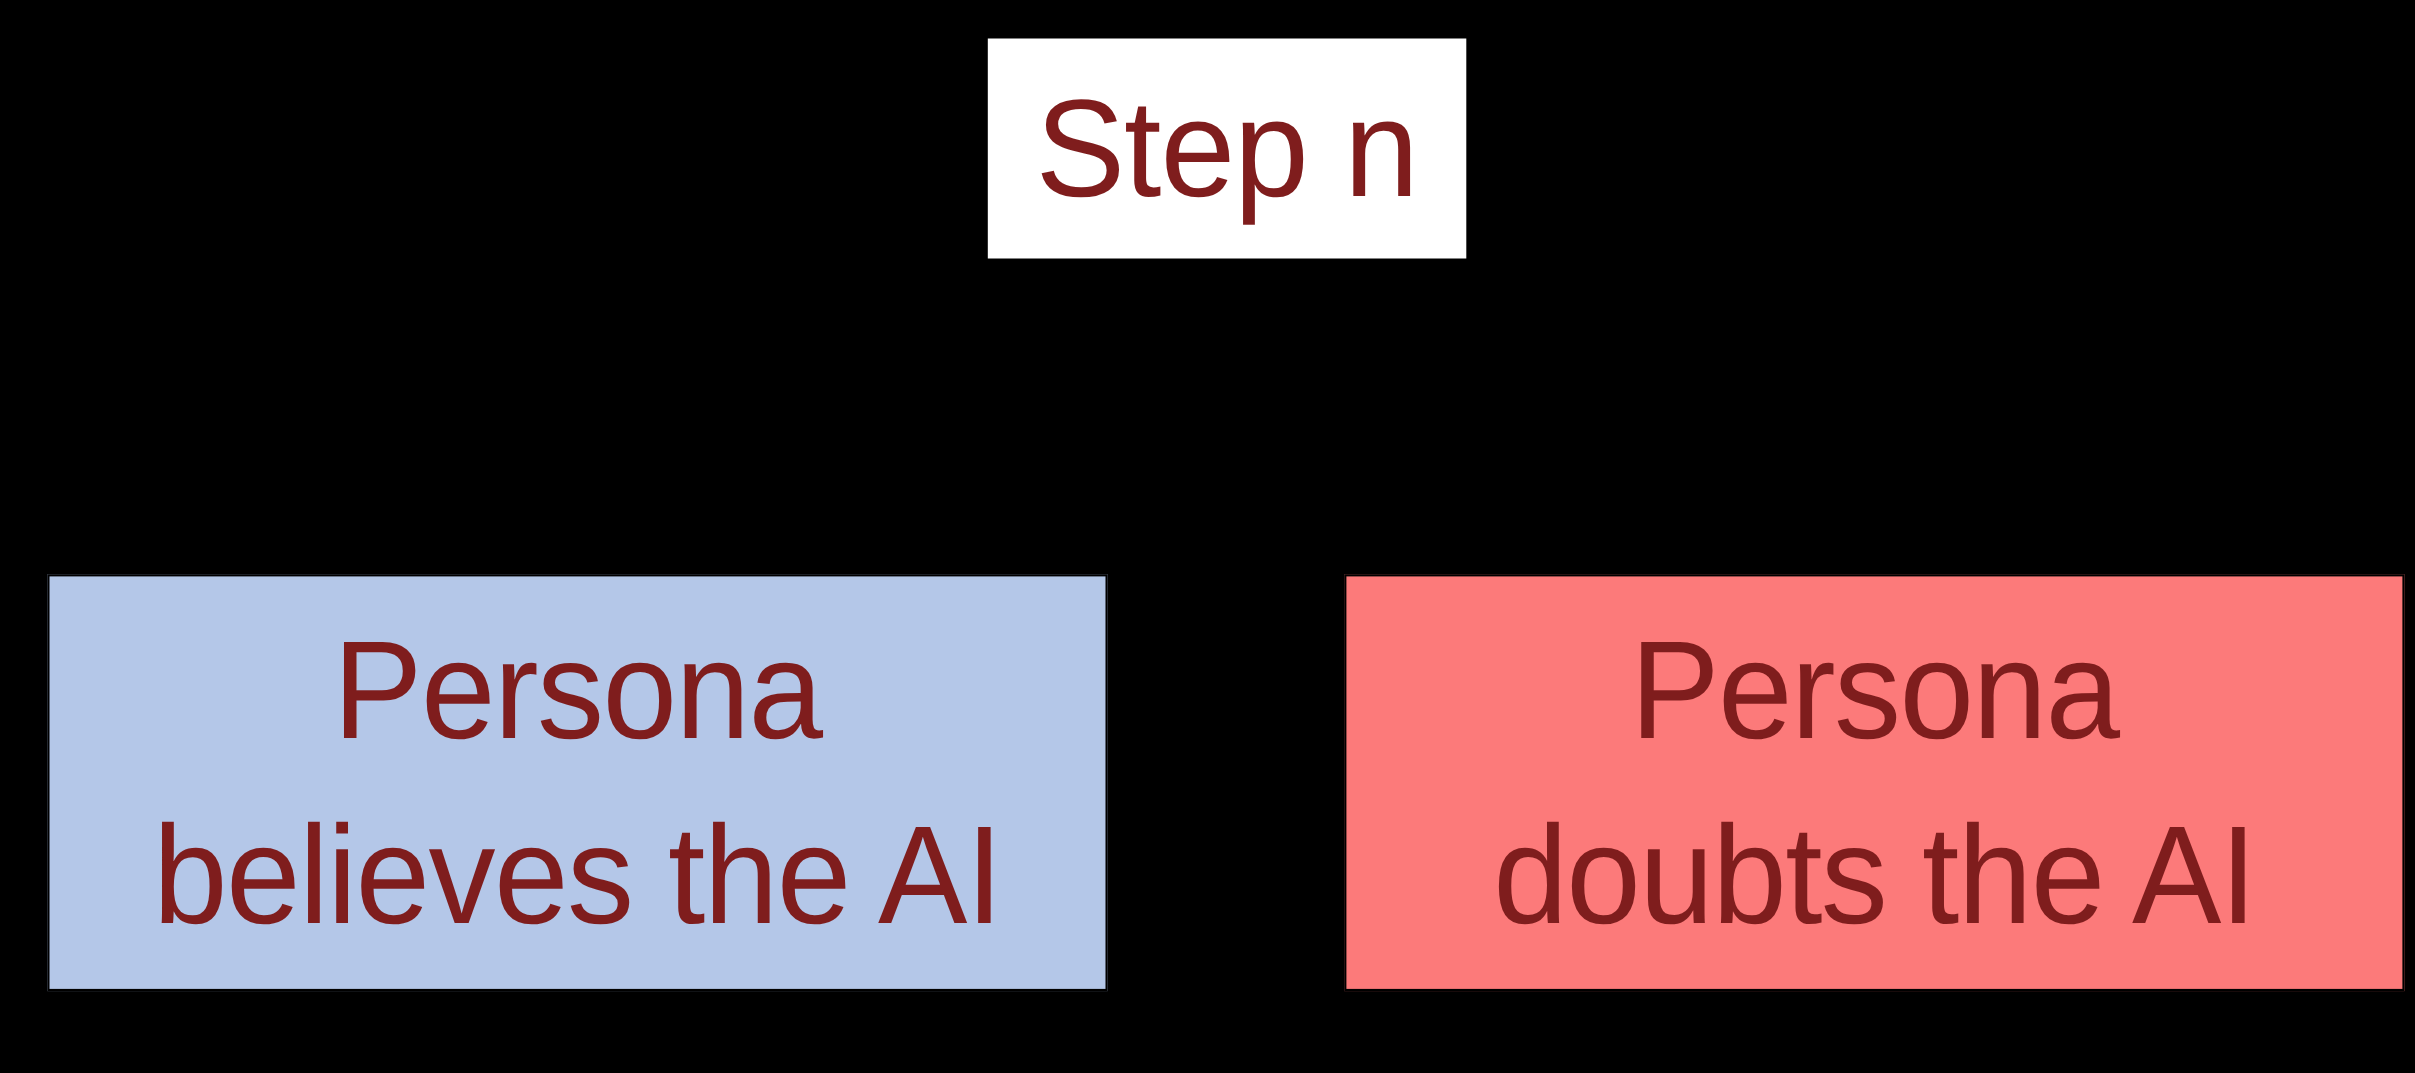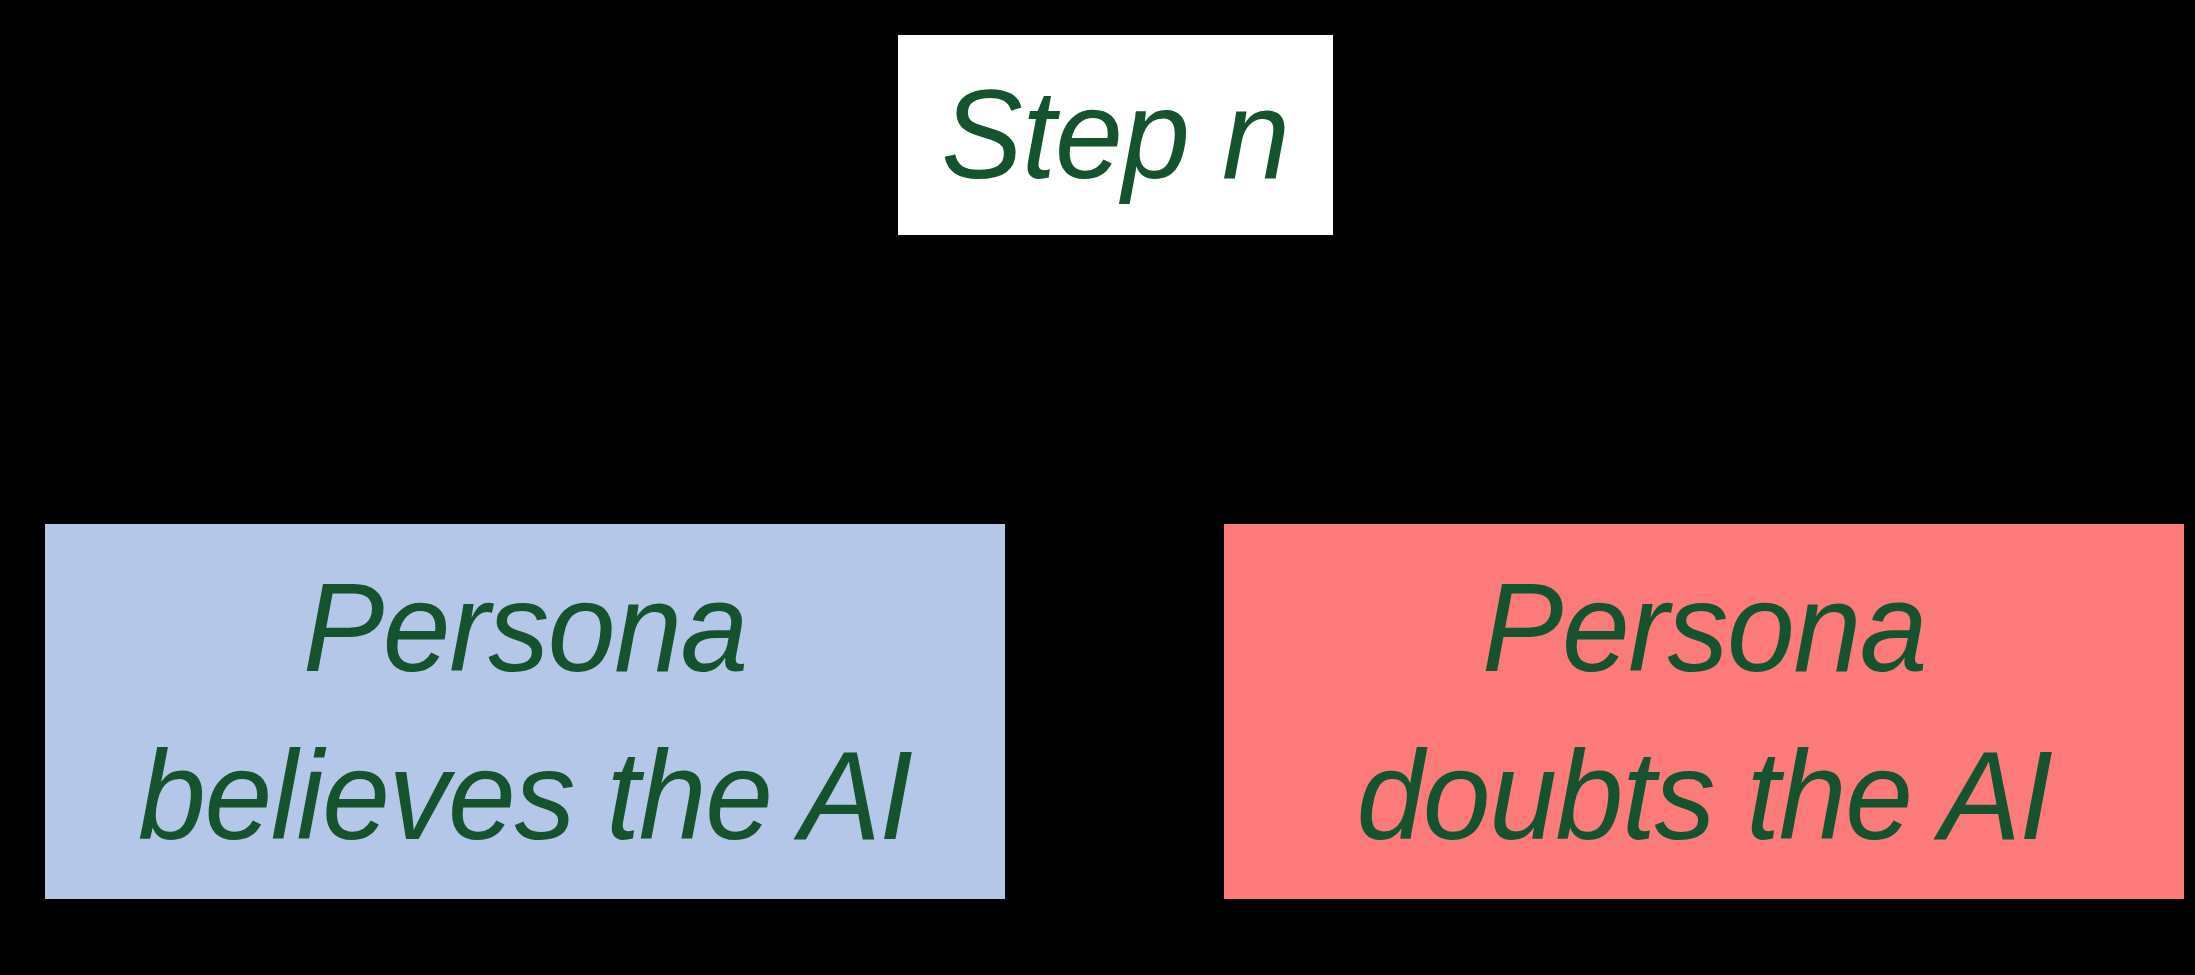--- a/index.html
+++ b/index.html
@@ -18,24 +18,23 @@
     width: 2195px;
     height: 975px;
     background: #000000;
   }
   .node {
     position: absolute;
     display: flex;
     align-items: center;
     justify-content: center;
     text-align: center;
-    color: #14532d;
+    color: #7f1d1d;
     box-sizing: border-box;
     line-height: 1.18;
-    font-style: italic;
   }
   
   #step-node {
     left: 898px;
     top: 35px;
     width: 435px;
     height: 200px;
     background: #FFFFFF;
     font-size: 126px;
   }

